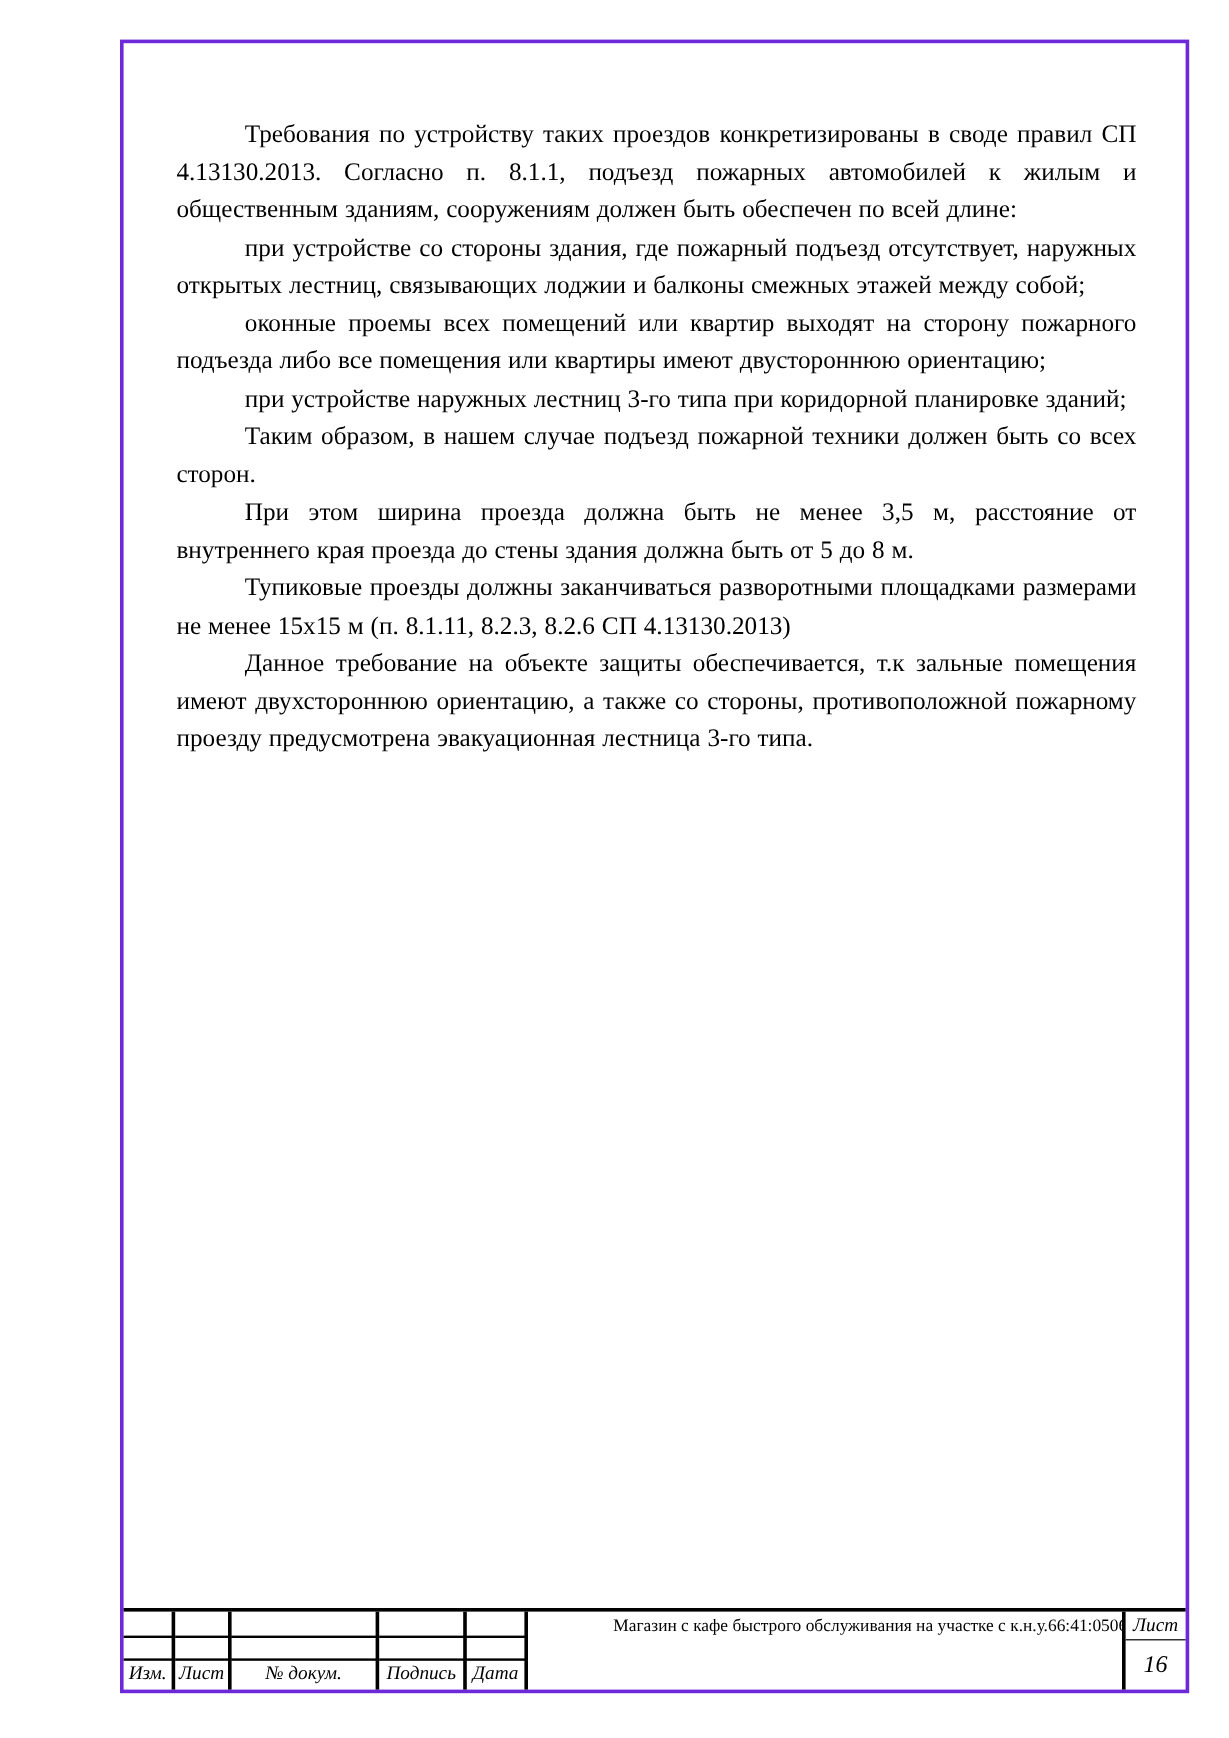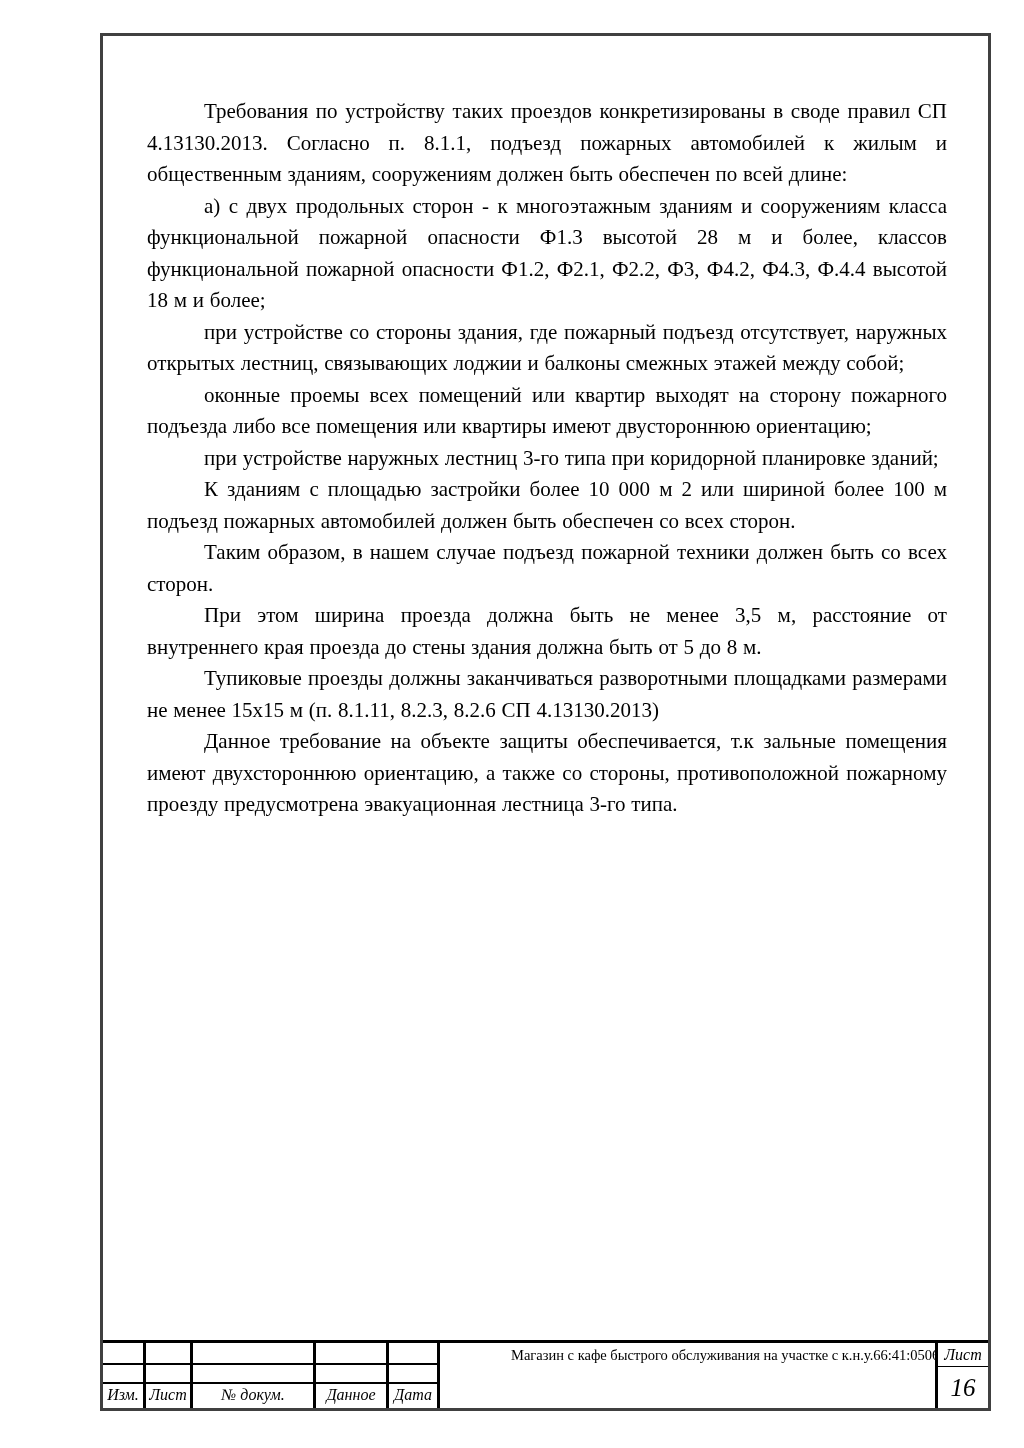--- a/index.html
+++ b/index.html
@@ -15,21 +15,21 @@
     overflow: hidden;
     font-family: "Liberation Serif", "DejaVu Serif", serif;
     color: #000000;
   }
   .frame {
     position: absolute;
     left: 100px;
     top: 33px;
     width: 885px;   
     height: 1372px; 
-    border: 3px solid #404040;
+    border: 3px solid #6d28d9;
   }
   .content {
     position: absolute;
     left: 44px;
     top: 60px;
     width: 800px;
   }
   .content p {
     margin: 0;
     font-size: 21px;
@@ -98,36 +98,34 @@
     justify-content: center;
     font-style: italic;
     font-size: 16px;
   }
   .sheet-num {
     flex: 1;
     display: flex;
     align-items: center;
     justify-content: center;
     font-style: italic;
-    font-size: 25px;
+    font-size: 20px;
   }
 </style>
 </head>
 <body>
 
 <div class="page">
   <div class="frame">
 
     <div class="content">
       <p>Требования по устройству таких проездов конкретизированы в своде правил СП 4.13130.2013. Согласно п. 8.1.1, подъезд пожарных автомобилей к жилым и общественным зданиям, сооружениям должен быть обеспечен по всей длине:</p>
-      <p>а) с двух продольных сторон - к многоэтажным зданиям и сооружениям класса функциональной пожарной опасности Ф1.3 высотой 28 м и более, классов функциональной пожарной опасности Ф1.2, Ф2.1, Ф2.2, Ф3, Ф4.2, Ф4.3, Ф.4.4 высотой 18 м и более;</p>
       <p>при устройстве со стороны здания, где пожарный подъезд отсутствует, наружных открытых лестниц, связывающих лоджии и балконы смежных этажей между собой;</p>
       <p>оконные проемы всех помещений или квартир выходят на сторону пожарного подъезда либо все помещения или квартиры имеют двустороннюю ориентацию;</p>
       <p>при устройстве наружных лестниц 3-го типа при коридорной планировке зданий;</p>
-      <p>К зданиям с площадью застройки более 10 000 м 2 или шириной более 100 м подъезд пожарных автомобилей должен быть обеспечен со всех сторон.</p>
       <p>Таким образом, в нашем случае подъезд пожарной техники должен быть со всех сторон.</p>
       <p>При этом ширина проезда должна быть не менее 3,5 м, расстояние от внутреннего края проезда до стены здания должна быть от 5 до 8 м.</p>
       <p>Тупиковые проезды должны заканчиваться разворотными площадками размерами не менее 15х15 м (п. 8.1.11, 8.2.3, 8.2.6 СП 4.13130.2013)</p>
       <p class="bold">Данное требование на объекте защиты обеспечивается, т.к зальные помещения имеют двухстороннюю ориентацию, а также со стороны, противоположной пожарному проезду предусмотрена эвакуационная лестница 3-го типа.</p>
     </div>
 
     <div class="stamp">
       <div class="stamp-grid">
         <div class="cell"></div>
         <div class="cell"></div>
@@ -135,21 +133,21 @@
         <div class="cell"></div>
         <div class="cell"></div>
         <div class="cell"></div>
         <div class="cell"></div>
         <div class="cell"></div>
         <div class="cell"></div>
         <div class="cell"></div>
         <div class="cell last-row">Изм.</div>
         <div class="cell last-row">Лист</div>
         <div class="cell last-row">№ докум.</div>
-        <div class="cell last-row">Данное</div>
+        <div class="cell last-row">Подпись</div>
         <div class="cell last-row">Дата</div>
       </div>
       <div class="stamp-title">Магазин с кафе быстрого обслуживания на участке с к.н.у.66:41:0506009:74 д.126/2</div>
       <div class="stamp-sheet">
         <div class="sheet-label">Лист</div>
         <div class="sheet-num">16</div>
       </div>
     </div>
 
   </div>

